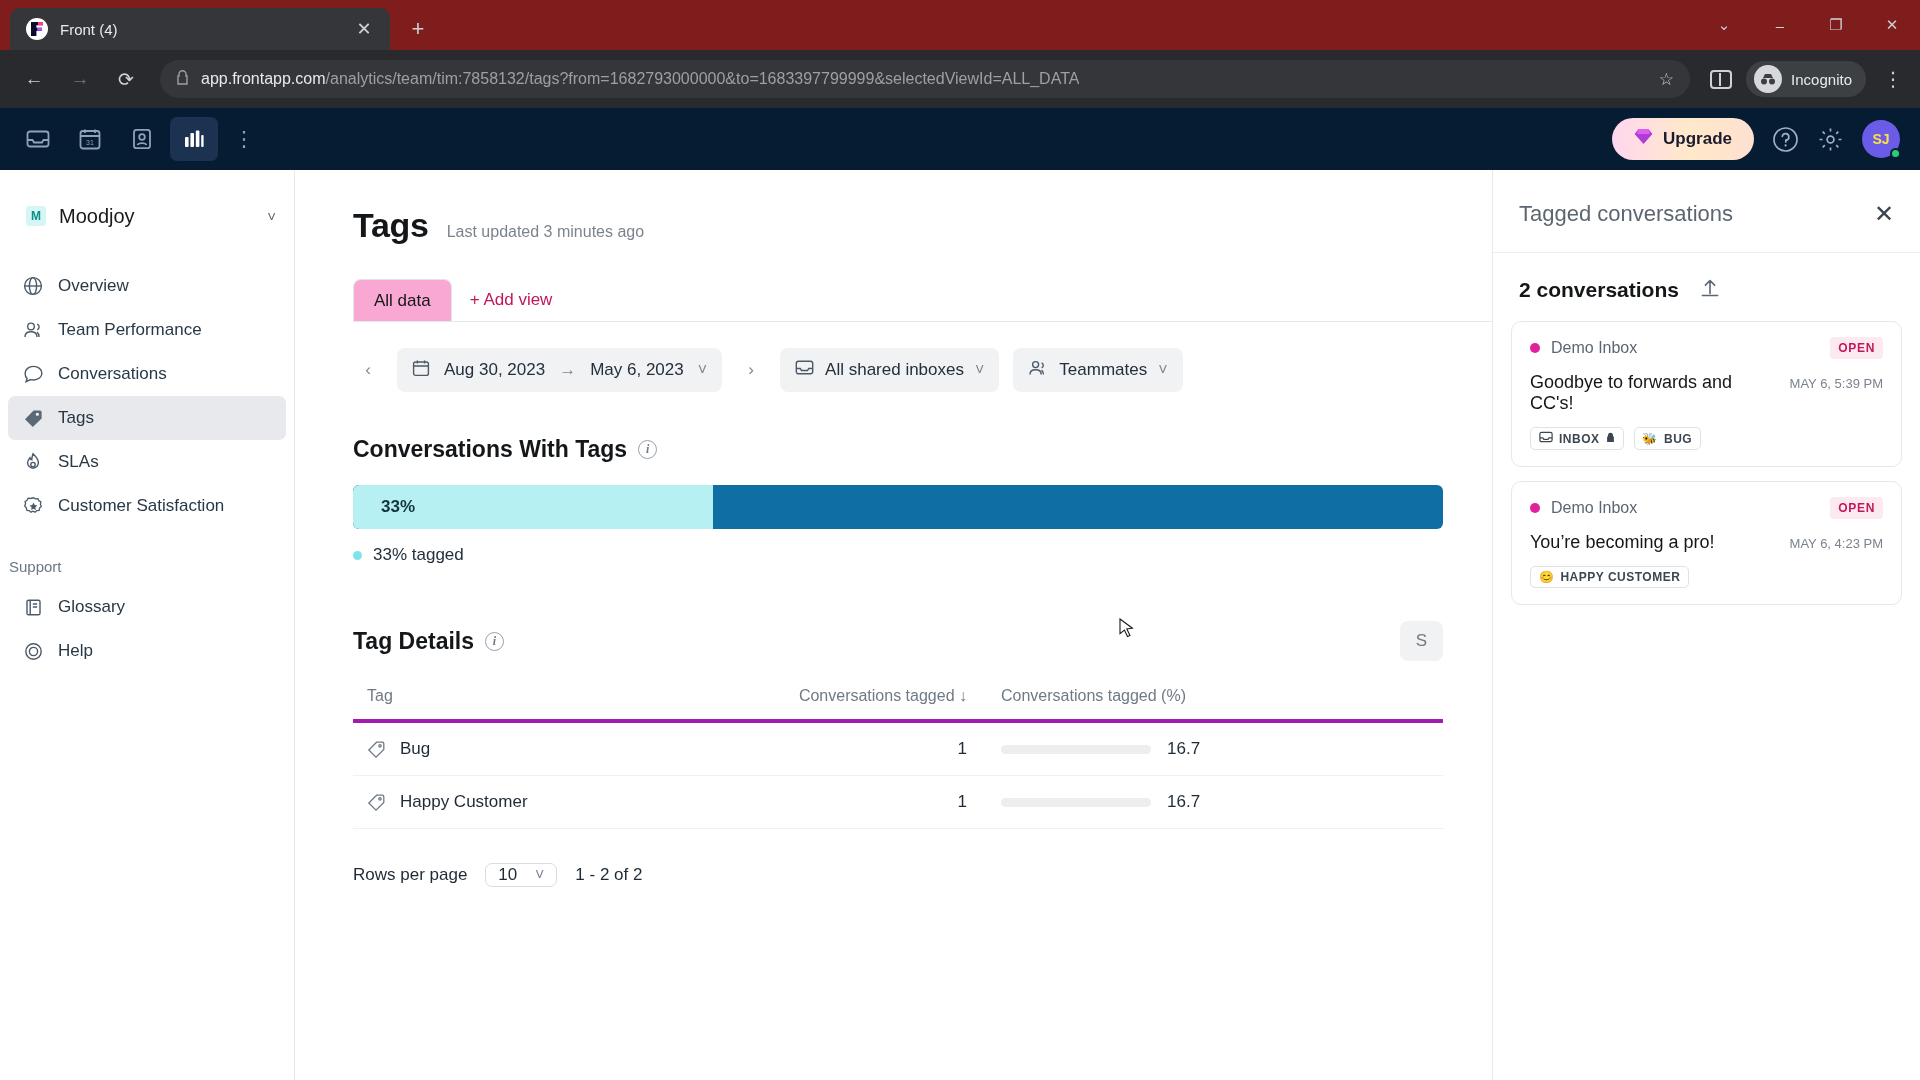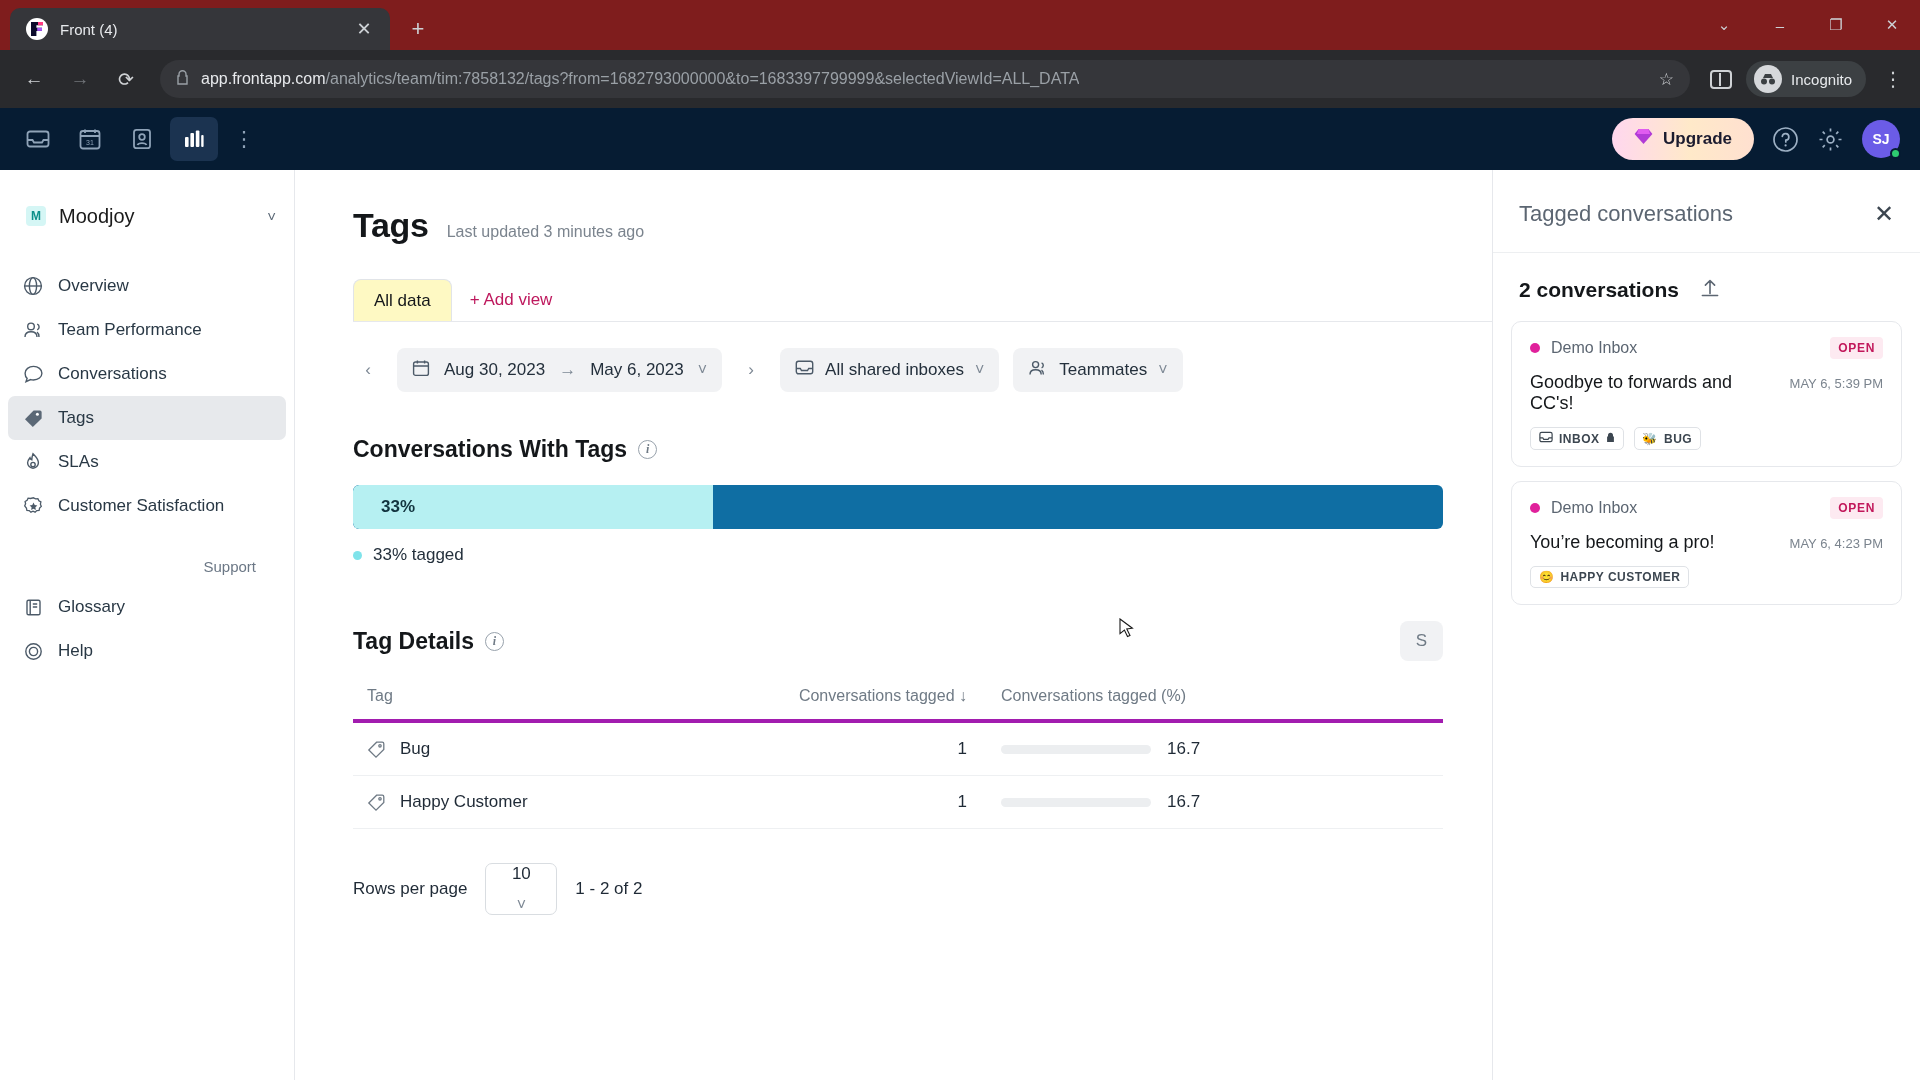--- a/index.html
+++ b/index.html
@@ -92,21 +92,21 @@
   .appnav-dots { color: #8fa3b8; font-size: 21px; width: 44px; text-align: center; }
   .appnav-right { margin-left: auto; display: flex; align-items: center; gap: 18px; }
   .upgrade-btn {
     height: 42px; padding: 0 22px; border-radius: 21px; display: flex;
     align-items: center; gap: 10px;
     background: linear-gradient(90deg,#ffd7ef 0%, #ffe9c9 55%, #ffe0d0 100%);
     color: #1b1b2f; font-size: 17px; font-weight: 700;
   }
   .circle-icon { color: #9db0c4; display: flex; align-items: center; justify-content: center; }
   .user-avatar {
-    width: 38px; height: 38px; border-radius: 50%; background: #6b5ce7; color: #ffffff;
+    width: 38px; height: 38px; border-radius: 50%; background: #6b5ce7; color: #fde047;
     display: flex; align-items: center; justify-content: center; font-size: 14px;
     font-weight: 700; position: relative;
   }
   .user-avatar .presence {
     position: absolute; right: -1px; bottom: -1px; width: 11px; height: 11px;
     border-radius: 50%; background: #2ecc71; border: 2px solid #061c33;
   }
 
   
   .body-split { flex: 1 1 auto; display: flex; min-height: 0; }
@@ -128,36 +128,36 @@
   .ws-caret { color: #5b6876; font-size: 15px; }
 
   .nav-list { padding: 0 8px; }
   .nav-row {
     display: flex; align-items: center; gap: 14px; height: 44px;
     padding: 0 14px; border-radius: 7px; color: #293845; font-size: 17px;
   }
   .nav-row.active { background: #e7e9ec; }
   .nav-icon { width: 22px; display: flex; align-items: center; justify-content: center; color: #4c5a68; }
   .nav-section-label {
-    font-size: 15px; color: #6b7785; padding: 0 38px; margin: 30px 0 10px; text-align: right;
+    font-size: 15px; color: #6b7785; padding: 0 9px; margin: 30px 0 10px;
   }
 
   
   .main {
     flex: 1 1 auto; min-width: 0; overflow: hidden; background: #fff;
     padding: 36px 0 0 58px; position: relative;
   }
   .page-head { display: flex; align-items: baseline; gap: 18px; }
   .page-title { font-size: 34px; font-weight: 700; color: #14171a; letter-spacing: -0.3px; }
   .page-subtitle { font-size: 16px; color: #7b848e; }
 
   .tabs-row { display: flex; align-items: flex-end; margin-top: 34px; height: 42px; }
   .view-tab {
     height: 42px; padding: 0 20px; display: flex; align-items: center; font-size: 17px;
-    color: #14171a; background: #fef9c3; border: 1px solid #e1e4e8; border-bottom: none;
+    color: #14171a; background: #f9a8d4; border: 1px solid #e1e4e8; border-bottom: none;
     border-radius: 8px 8px 0 0;
   }
   .add-view {
     font-size: 17px; color: #be185d; padding: 0 18px; display: flex; align-items: center; height: 42px;
   }
   .tabs-rule { height: 1px; background: #e6e8ec; margin-right: 0; }
 
   .filters { display: flex; align-items: center; gap: 14px; margin-top: 26px; }
   .filter-chip {
     height: 44px; border-radius: 8px; background: #f1f2f4; display: flex;
@@ -213,23 +213,23 @@
   .minibar-track {
     width: 150px; height: 9px; border-radius: 5px; background: #eceef0; overflow: hidden;
   }
   .minibar-fill { height: 100%; background: #36cfe0; border-radius: 5px; }
   .pct-text { font-size: 17px; color: #1f2a36; }
 
   .pagination {
     display: flex; align-items: center; gap: 18px; margin-top: 34px; font-size: 17px; color: #1f2a36;
   }
   .rows-select {
-    height: 52px; min-width: 72px; border: 1px solid #d9dde1; border-radius: 7px;
+    height: 24px; min-width: 72px; border: 1px solid #d9dde1; border-radius: 7px;
     display: flex; align-items: center; justify-content: space-between; gap: 12px; padding: 0 12px;
-    font-size: 17px; color: #1f2a36; flex-direction: column;
+    font-size: 17px; color: #1f2a36;
   }
 
   
   .drawer {
     width: 428px; flex: 0 0 428px; background: #fff; border-left: 1px solid #e6e8ec;
     display: flex; flex-direction: column;
   }
   .drawer-head {
     display: flex; align-items: center; padding: 30px 26px 24px 26px;
     border-bottom: 1px solid #edeff1;

